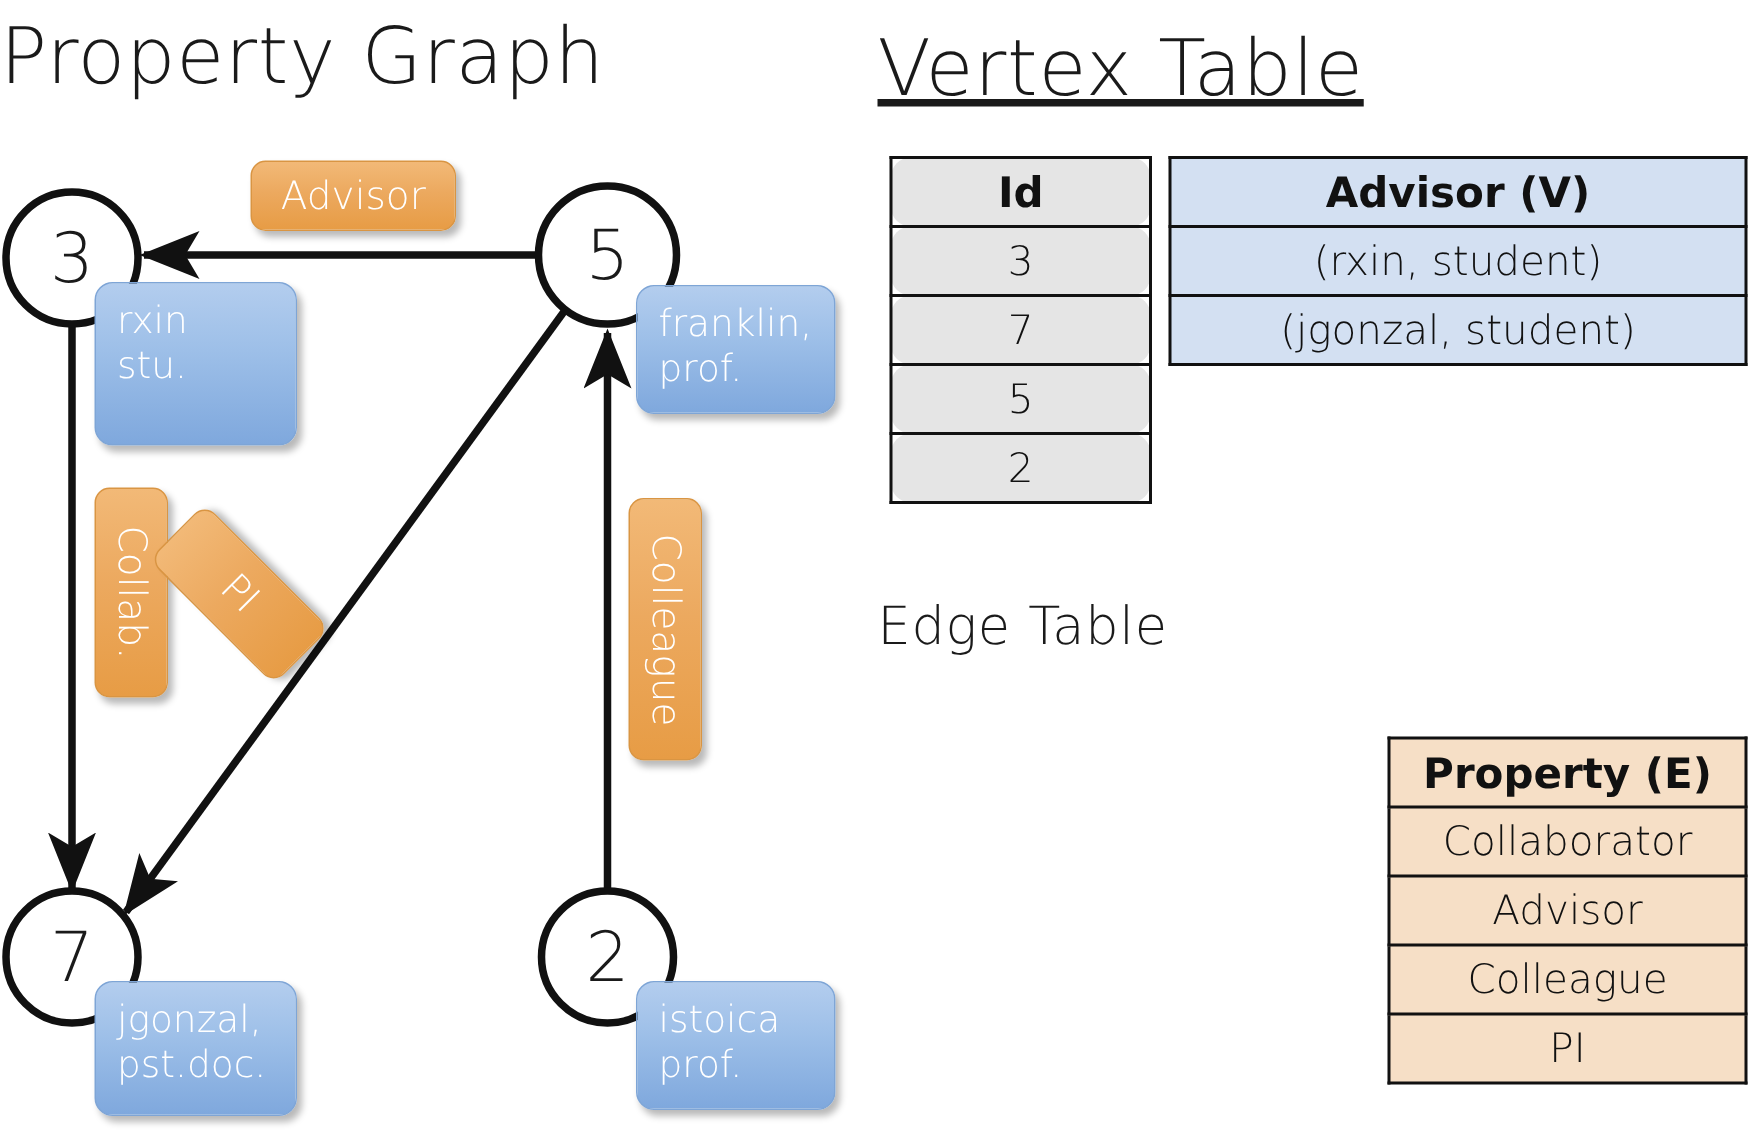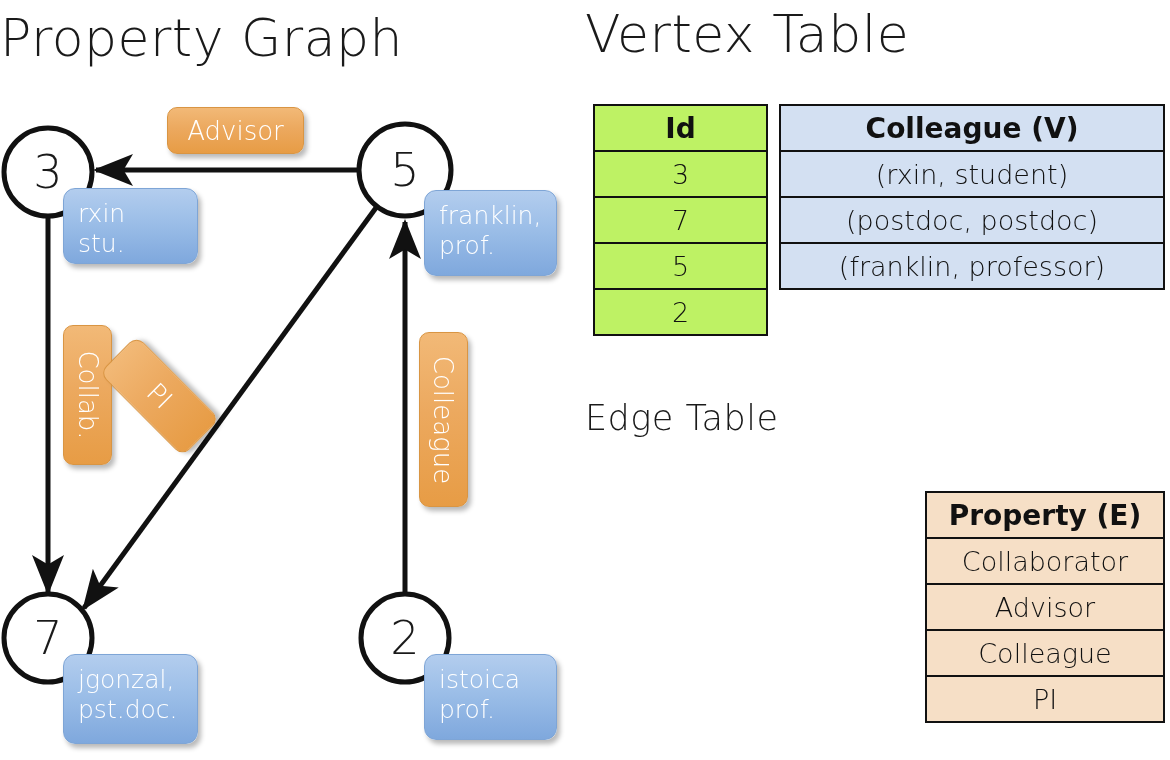--- a/index.html
+++ b/index.html
@@ -14,21 +14,21 @@
   .title{
     position:absolute;
     font-family:"DejaVu Sans", sans-serif;
     font-weight:300;
     color:#1a1a1a;
     letter-spacing:0.5px;
     white-space:nowrap;
     text-align:left;
   }
   #title-property-graph{left:0;top:8px;width:585px;font-size:52px;}
-  #title-vertex-table{left:585px;top:4px;width:585px;font-size:52px;}
+  #title-vertex-table{left:585px;top:16px;width:585px;font-size:52px;text-decoration:underline;}
   #title-edge-table{left:585px;top:398px;width:585px;font-size:35px;}
 
   
   #graph-svg{position:absolute;left:0;top:0;width:585px;height:760px;}
 
   
   .node-label{
     position:absolute;
     font-family:"DejaVu Sans", sans-serif;
     font-weight:300;
@@ -94,21 +94,21 @@
     font-size:27px;
     color:#111111;
     text-align:center;
     padding:0;
     height:46px;
     box-sizing:border-box;
   }
   .tbl th{font-weight:700;font-size:28px;}
   .fill-blue{background:#d3e0f2;}
   .fill-peach{background:#f6dfc6;}
-  .fill-white{background:#bef264;}
+  .fill-white{background:#e5e5e5;border-radius:13px;}
 </style>
 </head>
 <body>
 
 <div class="stage">
 
   <div class="title" id="title-property-graph">Property Graph</div>
 
   <div class="title" id="title-vertex-table">Vertex Table</div>
 
@@ -133,21 +133,21 @@
     <circle cx="405" cy="170" r="46" fill="#ffffff" stroke="#111111" stroke-width="5"></circle>
     <circle cx="48" cy="638" r="44" fill="#ffffff" stroke="#111111" stroke-width="5"></circle>
     <circle cx="405" cy="638" r="44" fill="#ffffff" stroke="#111111" stroke-width="5"></circle>
   </svg>
 
   <div class="node-label" style="left:6px;top:130px;">3</div>
   <div class="node-label" style="left:363px;top:128px;">5</div>
   <div class="node-label" style="left:6px;top:596px;">7</div>
   <div class="node-label" style="left:363px;top:596px;">2</div>
 
-  <div class="prop-box" style="left:63px;top:188px;width:135px;height:76px;">rxin
+  <div class="prop-box" style="left:63px;top:188px;width:135px;height:109px;">rxin
 stu.</div>
   <div class="prop-box" style="left:424px;top:190px;width:133px;height:86px;">franklin,
 prof.</div>
   <div class="prop-box" style="left:63px;top:654px;width:135px;height:90px;">jgonzal,
 pst.doc.</div>
   <div class="prop-box" style="left:424px;top:654px;width:133px;height:86px;">istoica
 prof.</div>
 
   <div class="edge-box" style="left:167px;top:107px;width:137px;height:47px;">Advisor</div>
 
@@ -179,30 +179,27 @@
     </tr>
     <tr>
       <td class="fill-white">2</td>
     </tr>
   </tbody>
     </table>
 
   <table class="tbl" id="vertex-prop-table" style="left:779px;top:104px;width:386px;">
     <tbody>
         <tr>
-      <th class="fill-blue">Colleague (V)</th>
+      <th class="fill-blue">Advisor (V)</th>
     </tr>
     <tr>
       <td class="fill-blue">(rxin, student)</td>
     </tr>
     <tr>
-      <td class="fill-blue">(postdoc, postdoc)</td>
-    </tr>
-    <tr>
-      <td class="fill-blue">(franklin, professor)</td>
+      <td class="fill-blue">(jgonzal, student)</td>
     </tr>
   </tbody>
     </table>
 
 
   <table class="tbl" id="edge-prop-table" style="left:925px;top:491px;width:240px;border-radius:25px;">
     <tbody>
         <tr>
       <th class="fill-peach">Property (E)</th>
     </tr>

